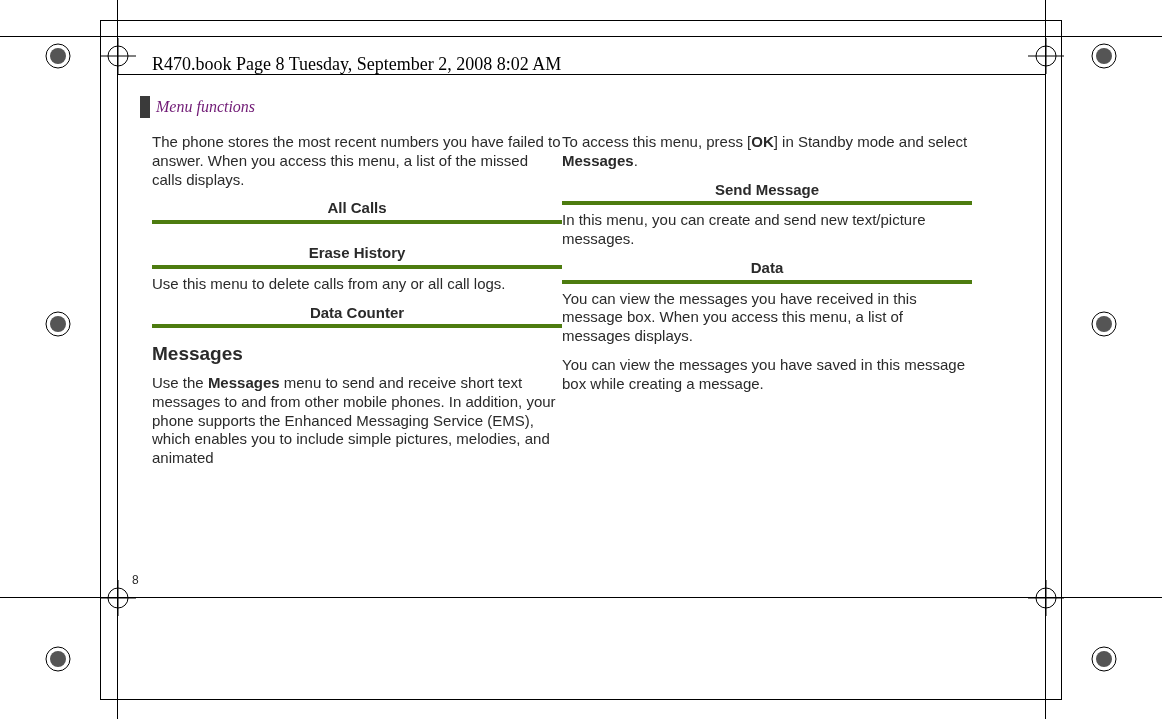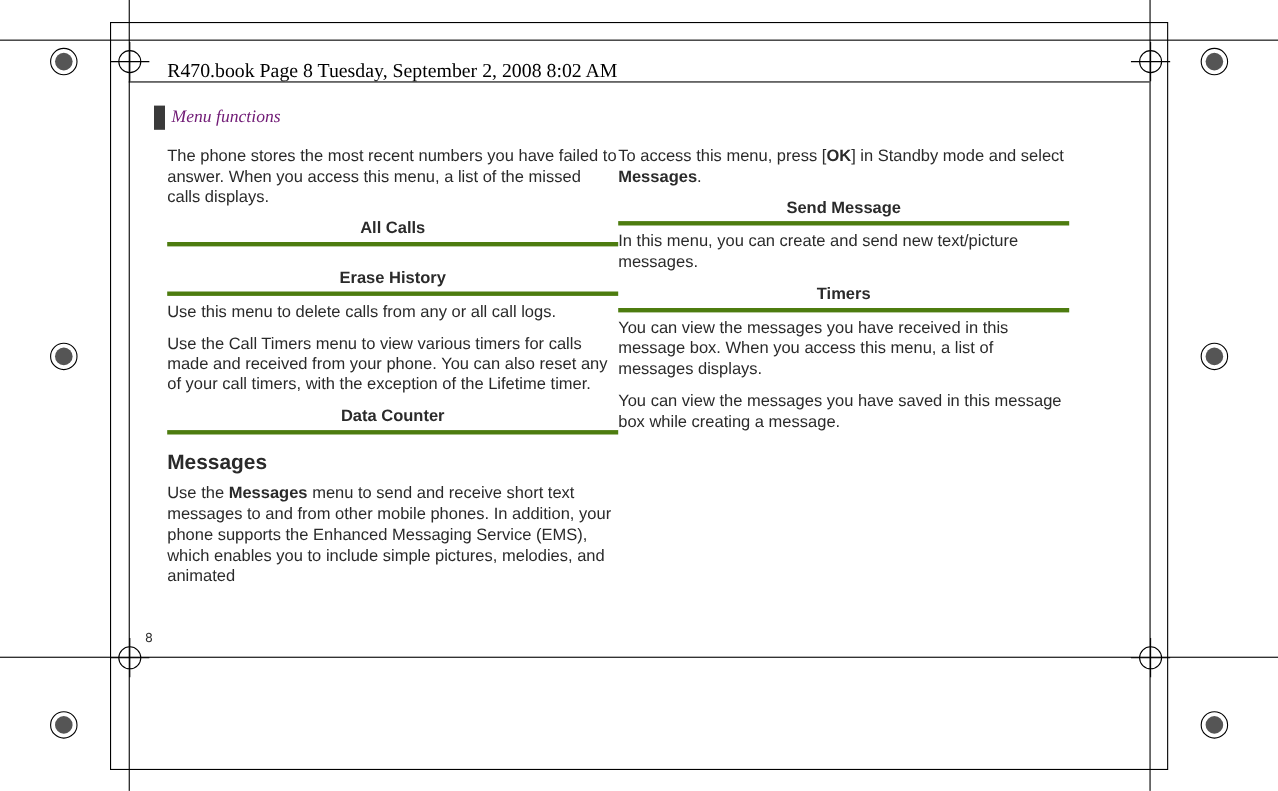--- a/index.html
+++ b/index.html
@@ -228,35 +228,34 @@
 <div class="text-columns">
   <div class="col">
     <p class="body-text">The phone stores the most recent numbers you have failed to answer. When you access this menu, a list of the missed calls displays.</p>
 
     <div class="heading-sub">All Calls</div>
     <div style="height:10px"></div>
 
     <div class="heading-sub">Erase History</div>
     <p class="body-text" style="margin-top:6px">Use this menu to delete calls from any or all call logs.</p>
 
-    <p class="body-text" style="margin-top:6px">Use the Call Timers menu to view various timers for calls made and received from your phone. You can also reset any of your call timers, with the exception of the Lifetime timer.</p>
 
     <div class="heading-sub">Data Counter</div>
 
     <div class="heading-major">Messages</div>
     <p class="body-text"><span>Use the </span><b>Messages</b><span> menu to send and receive short text messages to and from other mobile phones. In addition, your phone supports the Enhanced Messaging Service (EMS), which enables you to include simple pictures, melodies, and animated</span></p>
   </div>
 
   <div class="col">
     <p class="body-text"><span>To access this menu, press [</span><b>OK</b><span>] in Standby mode and select </span><b>Messages</b><span>.</span></p>
 
     <div class="heading-sub">Send Message</div>
     <p class="body-text" style="margin-top:6px">In this menu, you can create and send new text/picture messages.</p>
 
-    <div class="heading-sub">Timers</div>
+    <div class="heading-sub">Data</div>
     <p class="body-text" style="margin-top:6px">You can view the messages you have received in this message box. When you access this menu, a list of messages displays.</p>
 
 
     <p class="body-text" style="margin-top:6px">You can view the messages you have saved in this message box while creating a message.</p>
   </div>
 </div>
 
 <div class="page-number">8</div>
 
 </body></html>

